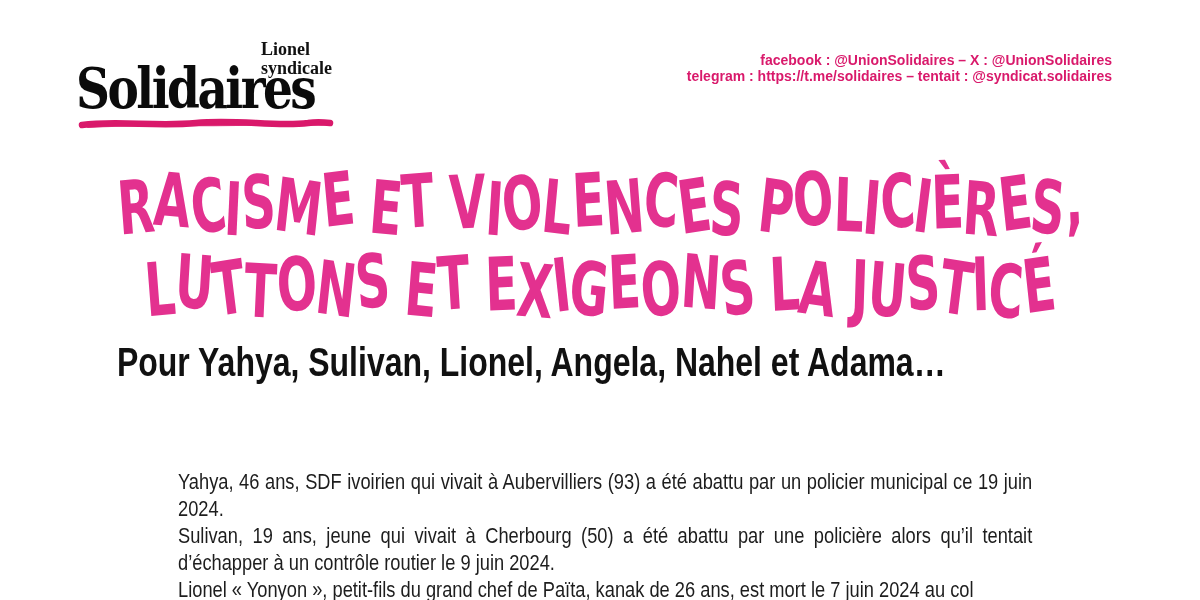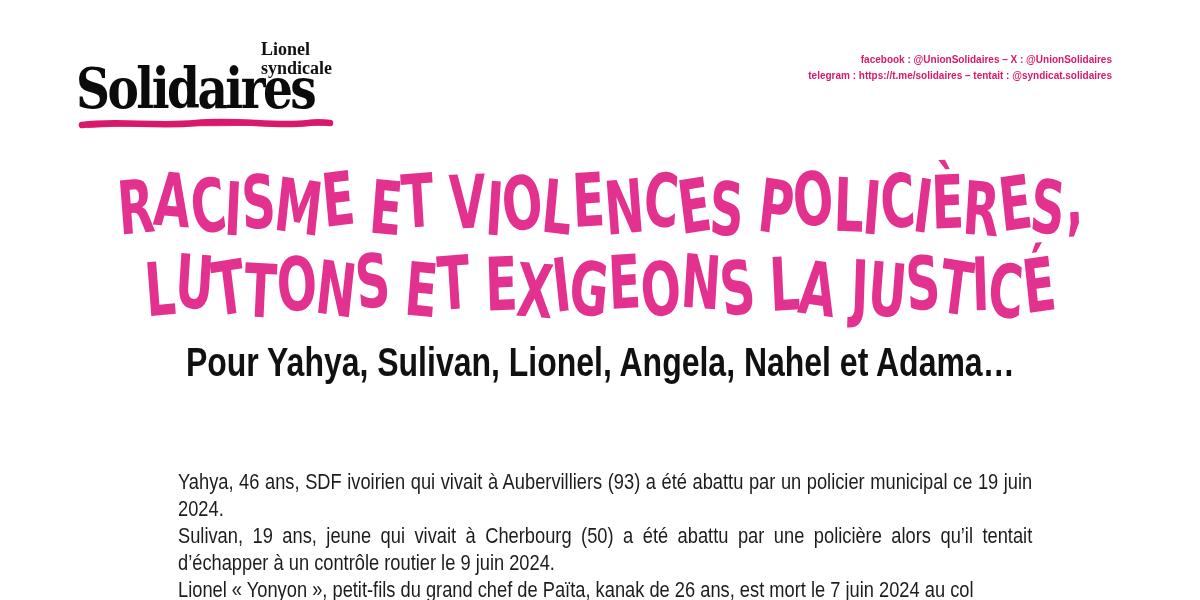--- a/index.html
+++ b/index.html
@@ -38,39 +38,39 @@
 
   
   .header-right{position:absolute;right:88px;top:52px;text-align:right;}
   .header-date{
     color:var(--brand-pink);
     font-weight:bold;font-size:24px;line-height:28px;
     margin-bottom:4px;
   }
   .social-line{
     color:var(--brand-pink);
-    font-weight:bold;font-size:10px;line-height:16px;
+    font-weight:bold;font-size:14px;line-height:16px;
     white-space:nowrap;
   }
 
   
   .headline{position:absolute;left:0;top:166px;width:1200px;text-align:center;}
   .hl-line{
     display:block;height:82px;line-height:78px;
     font-family:"DejaVu Sans",sans-serif;
     font-weight:bold;font-size:56px;
     color:var(--headline-pink);
     transform:scaleX(0.88);transform-origin:center top;
     white-space:nowrap;
   }
   .rl{display:inline-block;transform-origin:center;margin:0 -1px;}
   .rl-sp{display:inline-block;width:0.32em;}
 
   
-  .subtitle{position:absolute;left:0;top:341px;width:1200px;text-align:center;color:var(--ink);}
+  .subtitle{position:absolute;left:0;top:341px;width:1200px;color:var(--ink);}
   .sub-line{
     display:block;
     font-weight:bold;font-size:41px;line-height:43px;
     white-space:nowrap;
   }
   .sub-line > span{display:inline-block;transform:scaleX(0.78);transform-origin:center;}
 
   
   .body-text{
     position:absolute;left:178px;top:469px;

